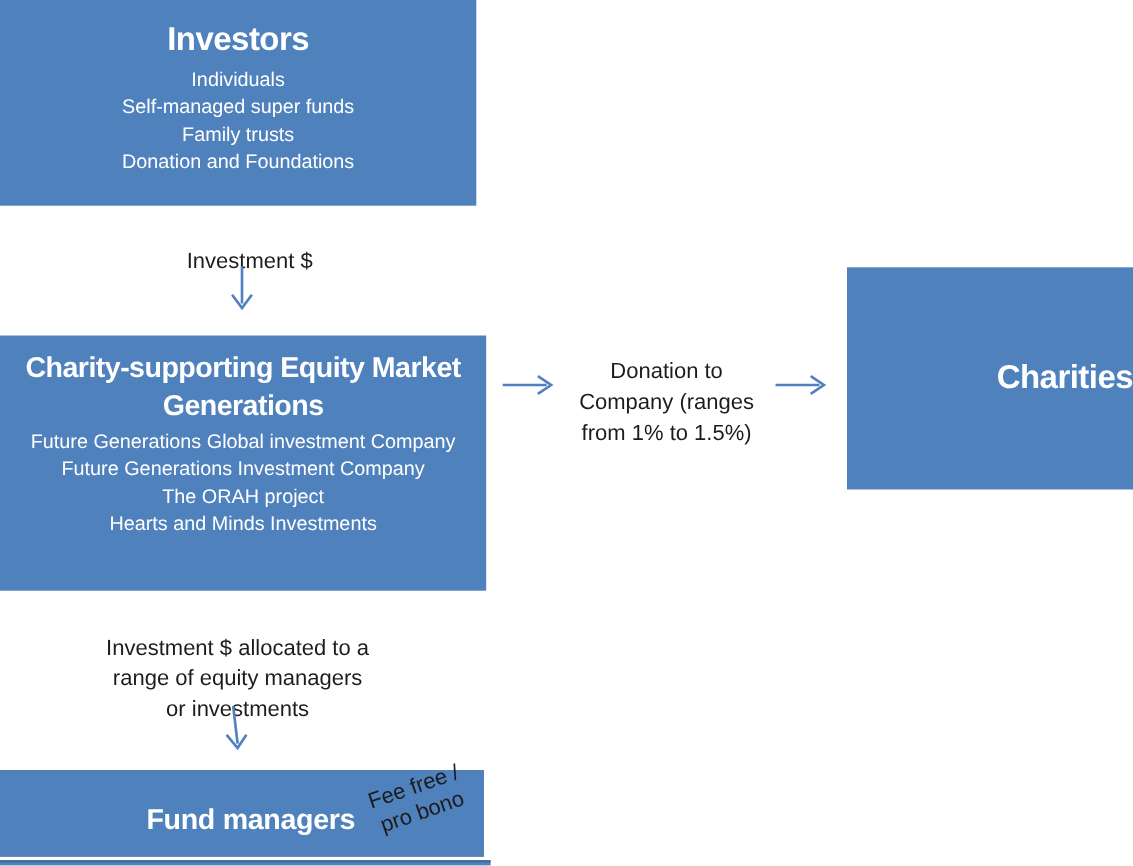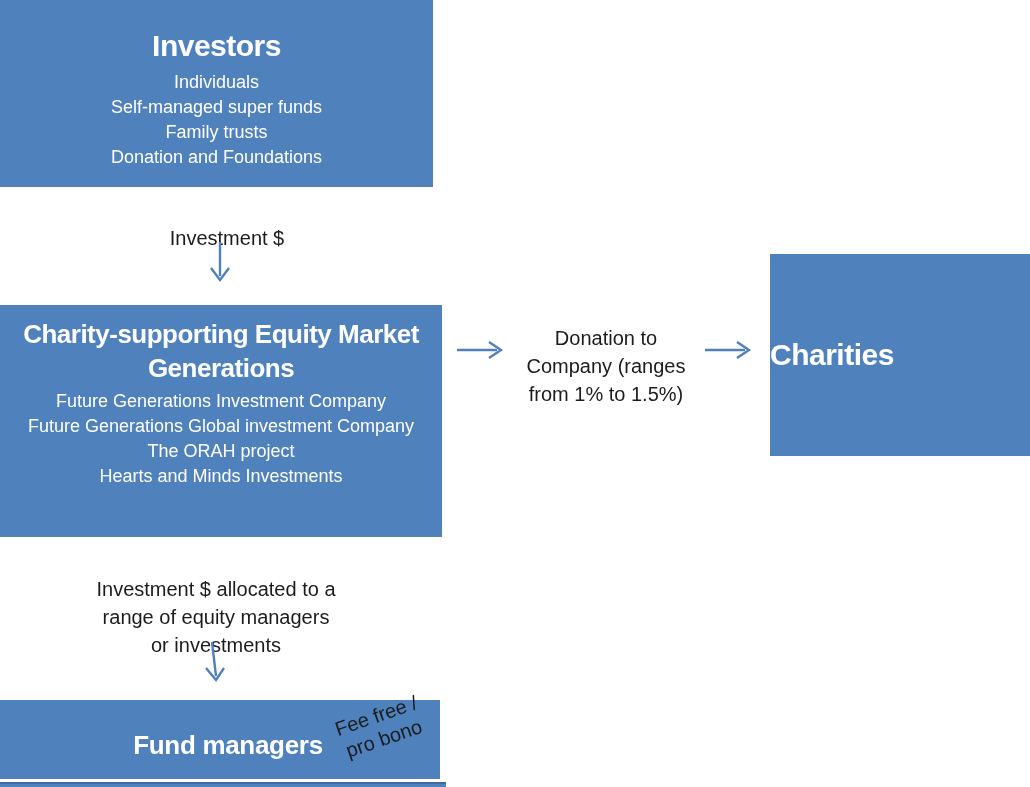--- a/index.html
+++ b/index.html
@@ -29,30 +29,30 @@
     font-size:30px;
     letter-spacing:-0.5px;
     line-height:36px;
   }
   .box-item{
     font-size:18px;
     line-height:25px;
     white-space:nowrap;
   }
   
-  .investors{left:0;top:0;width:433px;height:187px;padding-top:28px;}
+  .investors{left:0;top:0;width:433px;height:187px;padding-top:18px;}
   .investors .box-items{margin-top:6px;}
   
   .cemi{left:0;top:305px;width:442px;height:232px;padding-top:12px;}
   .cemi .box-title{font-size:26px;line-height:34px;}
   .cemi .box-items{margin-top:4px;}
   
   .charities{
-    left:770px;top:254px;width:260px;height:202px;
-    display:flex;align-items:center;justify-content:flex-start;
+    left:770px;top:243px;width:260px;height:202px;
+    display:flex;align-items:center;justify-content:flex-end;
   }
   
   .fund-managers{
     left:0;top:700px;width:440px;height:79px;
     display:flex;align-items:center;justify-content:center;
     padding-top:11px;
   }
   .fund-managers .box-title{font-size:26px;letter-spacing:-0.3px;margin-left:16px;}
   .rotated-note{
     position:absolute;
@@ -114,22 +114,22 @@
       <polyline points="6,28 15,40 24,28" stroke="currentColor" stroke-width="2.4" fill="none"></polyline>
     </svg>
   </div>
 
   <div class="box cemi">
     <div class="box-title">
       <span class="title-line" style="display:block;white-space:nowrap;">Charity-supporting Equity Market</span>
       <span class="title-line" style="display:block;white-space:nowrap;">Generations</span>
     </div>
     <div class="box-items">
+      <div class="box-item">Future Generations Global investment Company</div>
       <div class="box-item">Future Generations Investment Company</div>
-      <div class="box-item">Future Generations Global investment Company</div>
       <div class="box-item">The ORAH project</div>
       <div class="box-item">Hearts and Minds Investments</div>
     </div>
   </div>
 
   <div class="arrow arrow-right-1">
     <svg width="52" height="26" viewBox="0 0 52 26" fill="none">
       <line x1="1" y1="13" x2="41" y2="13" stroke="currentColor" stroke-width="2.4"></line>
       <polyline points="33,5 45,13 33,21" stroke="currentColor" stroke-width="2.4" fill="none"></polyline>
     </svg>

